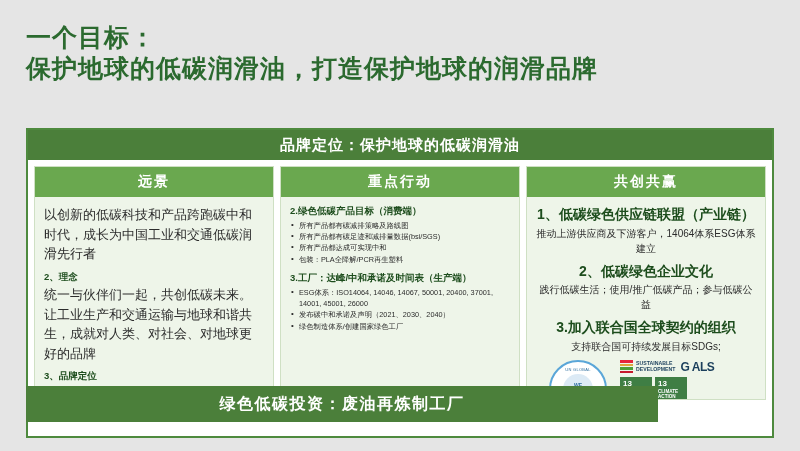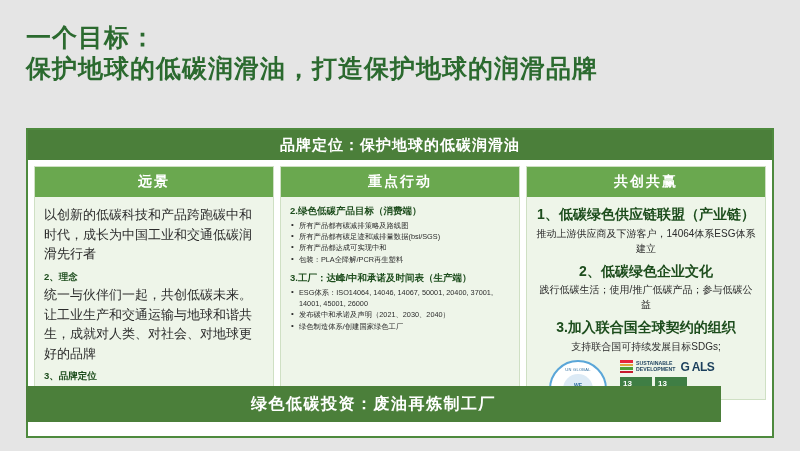--- a/index.html
+++ b/index.html
@@ -243,21 +243,21 @@
   }
   .tile .glyph {
     position: absolute;
     right: 3px; bottom: 2px;
     font-size: 17px;
     line-height: 1;
   }
   .banner-bottom {
     position: absolute;
     left: 26px; top: 386px;
-    width: 695px; height: 36px;
+    width: 632px; height: 36px;
     background: #4b7f3a;
     color: #ffffff;
     font-size: 16px;
     font-weight: bold;
     display: flex;
     align-items: center;
     justify-content: center;
     letter-spacing: 1.5px;
   }
 </style>

